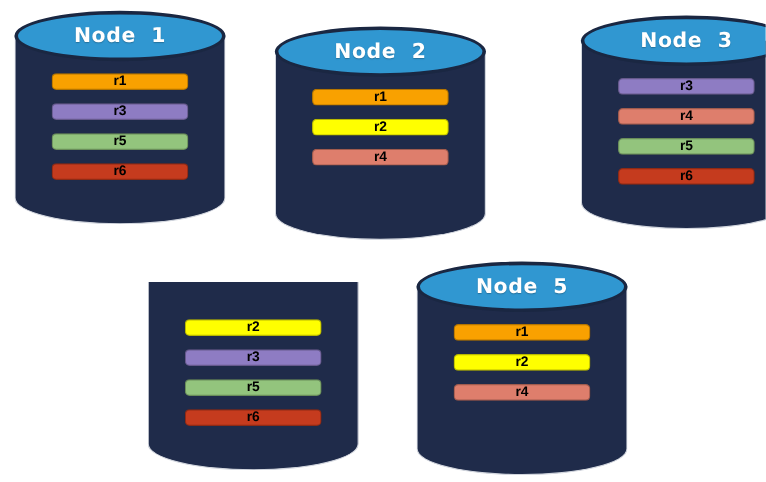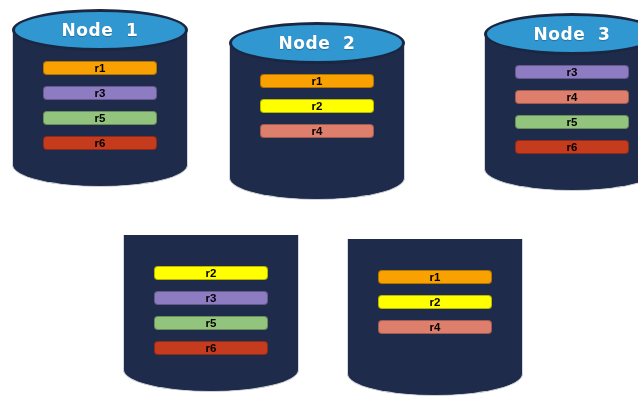--- a/index.html
+++ b/index.html
@@ -135,20 +135,23 @@
           <span class="bar-label">r5</span>
         </div>
         <div class="bar" style="background: rgb(197, 59, 30);">
           <span class="bar-label">r6</span>
         </div>
       </div>
   </div>
 
   <div class="node pos-n5">
     <div class="cyl-body"></div>
+    <div class="cyl-top">
+      <span class="node-title">Node  5</span>
+    </div>
     <div class="bars">
         <div class="bar" style="background: rgb(249, 161, 0);">
           <span class="bar-label">r1</span>
         </div>
         <div class="bar" style="background: rgb(255, 255, 0);">
           <span class="bar-label">r2</span>
         </div>
         <div class="bar" style="background: rgb(222, 126, 108);">
           <span class="bar-label">r4</span>
         </div>

